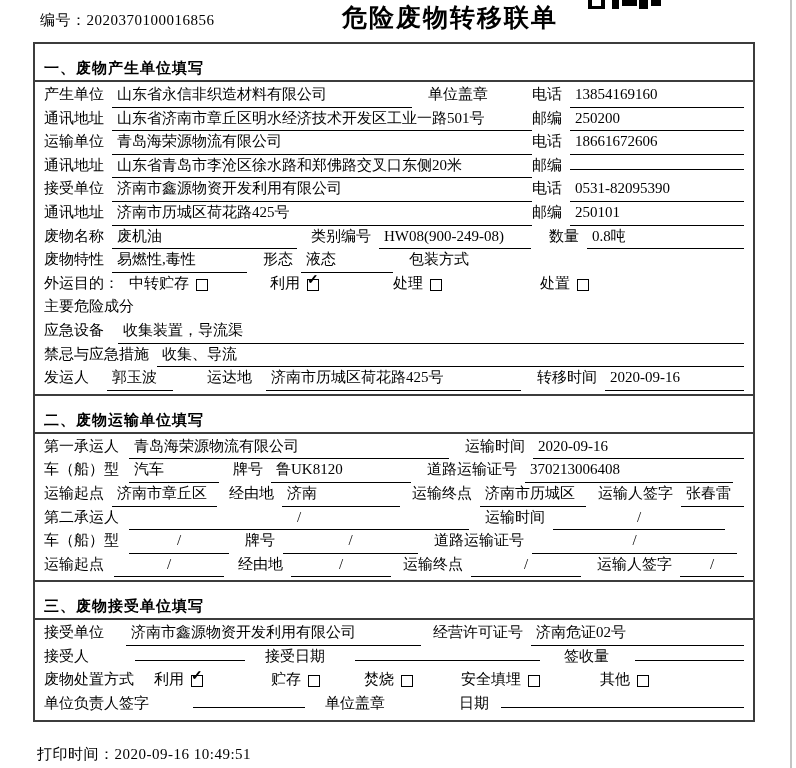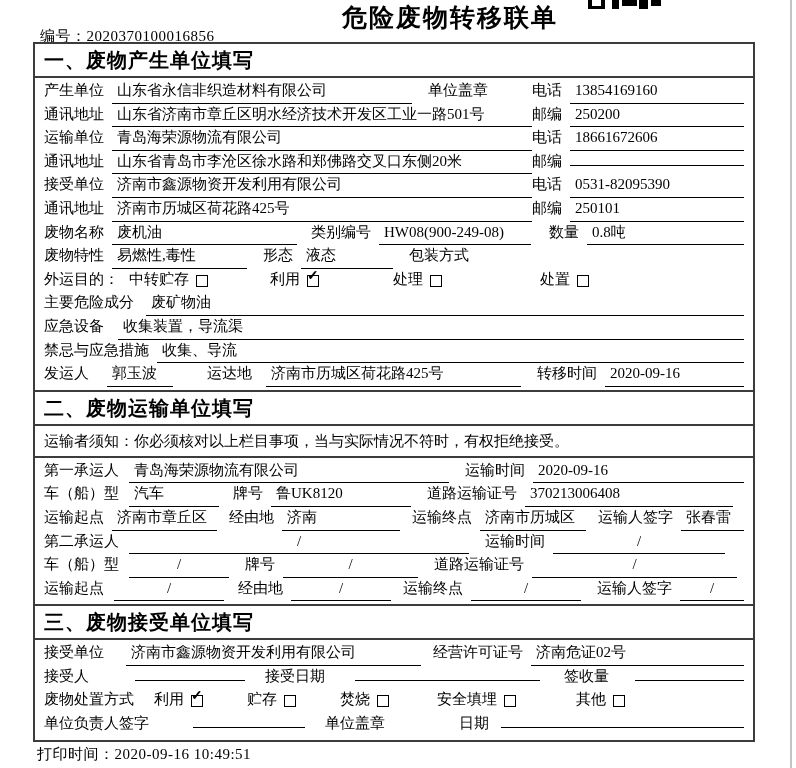--- a/index.html
+++ b/index.html
@@ -2,34 +2,34 @@
 <html><head>
 <meta charset="utf-8">
 <style>
   * { margin:0; padding:0; box-sizing:border-box; }
   html,body { width:796px; height:768px; background:#ffffff; color:#000;
     font-family:"Liberation Serif","DejaVu Serif",serif; }
   body { position:relative; overflow:hidden; }
 
   .page-edge { position:absolute; top:0; right:4px; width:2px; height:768px; background:#c4c4c4; }
 
-  .doc-no { position:absolute; left:40px; top:27px; font-size:15px; letter-spacing:0.5px; }
+  .doc-no { position:absolute; left:40px; top:11px; font-size:15px; letter-spacing:0.5px; }
   .title  { position:absolute; top:1px; left:50%; transform:translateX(calc(-50% + 52px));
             font-size:25px; font-weight:bold; letter-spacing:2px; white-space:nowrap; }
 
   .qr { position:absolute; left:588px; top:0; height:9px; display:flex; align-items:flex-start; }
   .qr-b1 { width:17px; height:9px; border-left:4px solid #000; border-right:4px solid #000; border-bottom:3px solid #000; }
   .qr-b2 { width:7px;  height:9px; background:#000; margin-left:7px; }
   .qr-b3 { width:15px; height:6px; background:#000; margin-left:3px; }
   .qr-b4 { width:9px;  height:9px; background:#000; margin-left:2px; }
   .qr-b5 { width:10px; height:6px; background:#000; margin-left:3px; }
 
   .form-table { position:absolute; left:33px; top:42px; width:722px;
                 border:2px solid #3c3c3c; background:#fff; }
-  .sec-title { font-size:20px; font-weight:bold; padding:3px 0 2px 9px;
+  .sec-title { font-size:15px; font-weight:bold; padding:15px 0 2px 9px;
                border-bottom:2px solid #3c3c3c; letter-spacing:1px; }
   .section.bt { border-top:2px solid #3c3c3c; }
   .notice { font-size:15px; padding:6px 0 5px 9px; border-bottom:2px solid #3c3c3c; }
   .rows { padding:1px 9px 4px 9px; }
 
   .row { display:flex; height:23.6px; line-height:23.6px; font-size:15px; align-items:baseline; }
   .row-left  { flex:1 1 auto; display:flex; align-items:baseline; min-width:0; }
   .row-right { flex:0 0 212px; display:flex; align-items:baseline; }
   .lbl { white-space:nowrap; flex:0 0 auto; }
   .val { display:inline-block; border-bottom:1px solid #000; margin-left:8px;
@@ -165,21 +165,20 @@
             </span>
             <span class="chk" style="margin-left: 98px;">
               <span class="chk-t">处置</span>
               <span class="cbox"></span>
             </span>
           </div>
         </div>
         <div class="row">
           <div class="row-left">
             <span class="lbl">主要危险成分</span>
-            <span class="val" style="flex: 1 1 auto; margin-left: 12px;">废矿物油</span>
           </div>
         </div>
         <div class="row">
           <div class="row-left">
             <span class="lbl">应急设备</span>
             <span class="val" style="flex: 1 1 auto; margin-left: 14px;">收集装置，导流渠</span>
           </div>
         </div>
         <div class="row">
           <div class="row-left">
@@ -194,21 +193,20 @@
             <span class="lbl" style="margin-left: 34px;">运达地</span>
             <span class="val" style="width: 255px; margin-left: 14px;">济南市历城区荷花路425号</span>
             <span class="lbl" style="margin-left: 16px;">转移时间</span>
             <span class="val" style="flex: 1 1 auto;">2020-09-16</span>
           </div>
         </div>
       </div>
   </div>
   <div class="section bt">
     <div class="sec-title">二、废物运输单位填写</div>
-    <div class="notice">运输者须知：你必须核对以上栏目事项，当与实际情况不符时，有权拒绝接受。</div>
     <div class="rows">
         <div class="row">
           <div class="row-left">
             <span class="lbl">第一承运人</span>
             <span class="val" style="width: 320px; margin-left: 10px;">青岛海荣源物流有限公司</span>
             <span class="lbl" style="margin-left: 16px;">运输时间</span>
             <span class="val" style="flex: 1 1 auto;">2020-09-16</span>
           </div>
         </div>
         <div class="row">
@@ -286,21 +284,21 @@
             <span class="val" style="flex: 1 1 auto; margin-left: 26px;"></span>
           </div>
         </div>
         <div class="row">
           <div class="row-left">
             <span class="lbl">废物处置方式</span>
             <span class="chk" style="margin-left: 20px;">
               <span class="chk-t">利用</span>
               <span class="cbox checked"></span>
             </span>
-            <span class="chk" style="margin-left: 44px;">
+            <span class="chk" style="margin-left: 68px;">
               <span class="chk-t">贮存</span>
               <span class="cbox"></span>
             </span>
             <span class="chk" style="margin-left: 44px;">
               <span class="chk-t">焚烧</span>
               <span class="cbox"></span>
             </span>
             <span class="chk" style="margin-left: 48px; text-align: center;">
               <span class="chk-t">安全填埋</span>
               <span class="cbox"></span>

